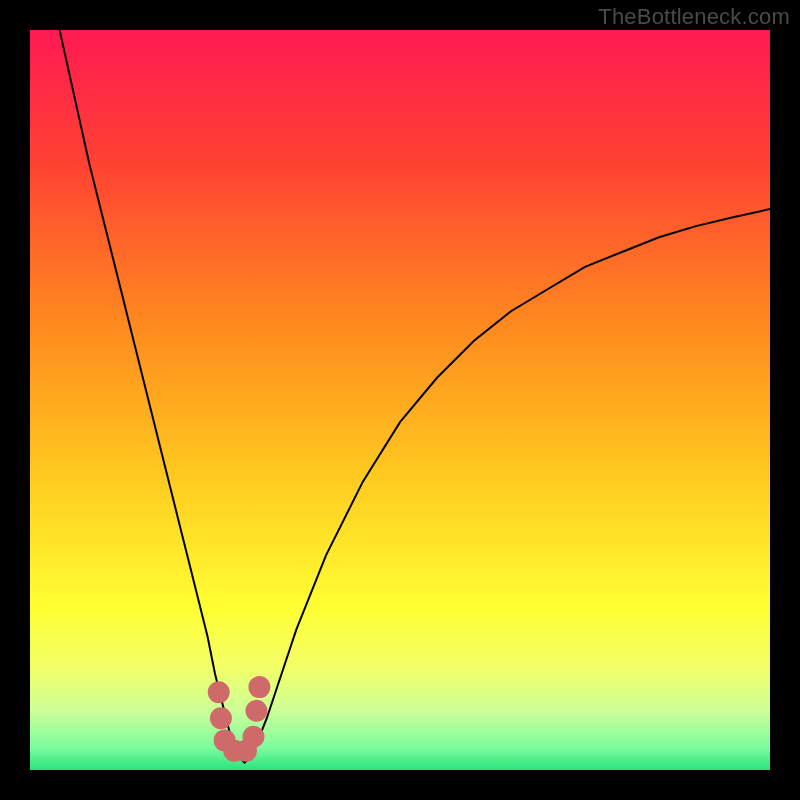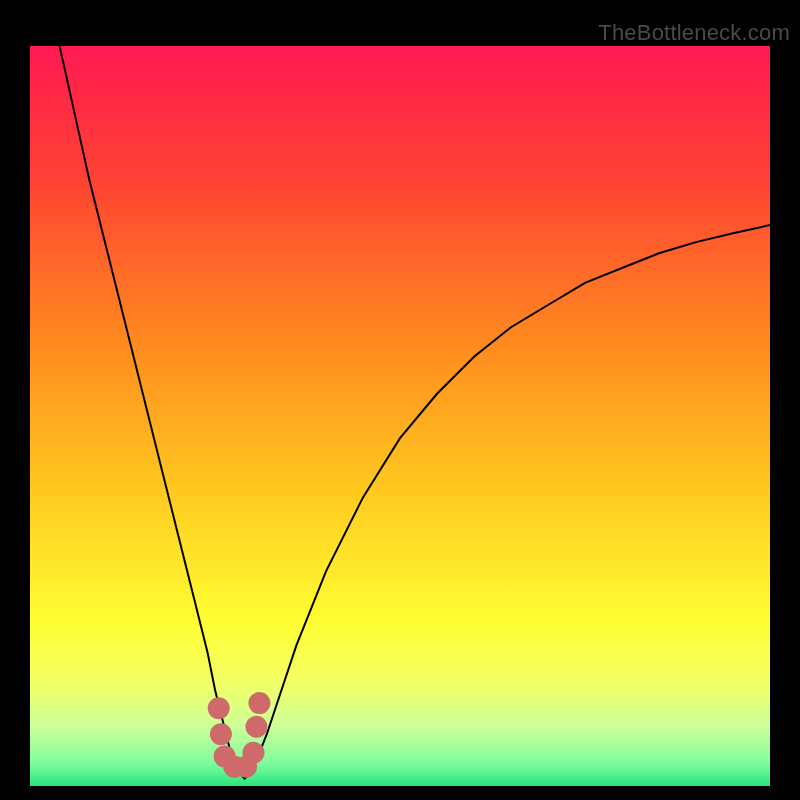--- a/index.html
+++ b/index.html
@@ -8,21 +8,20 @@
     width: 800px;
     height: 800px;
     overflow: hidden;
     background: #000;
     font-family: Arial, Helvetica, sans-serif;
   }
   .frame {
     position: absolute;
     inset: 0;
     background: #000;
-    margin-top: 16px;
   }
   .plot {
     position: absolute;
     left: 30px;
     top: 30px;
     width: 740px;
     height: 740px;
   }
   .watermark {
     position: absolute;

